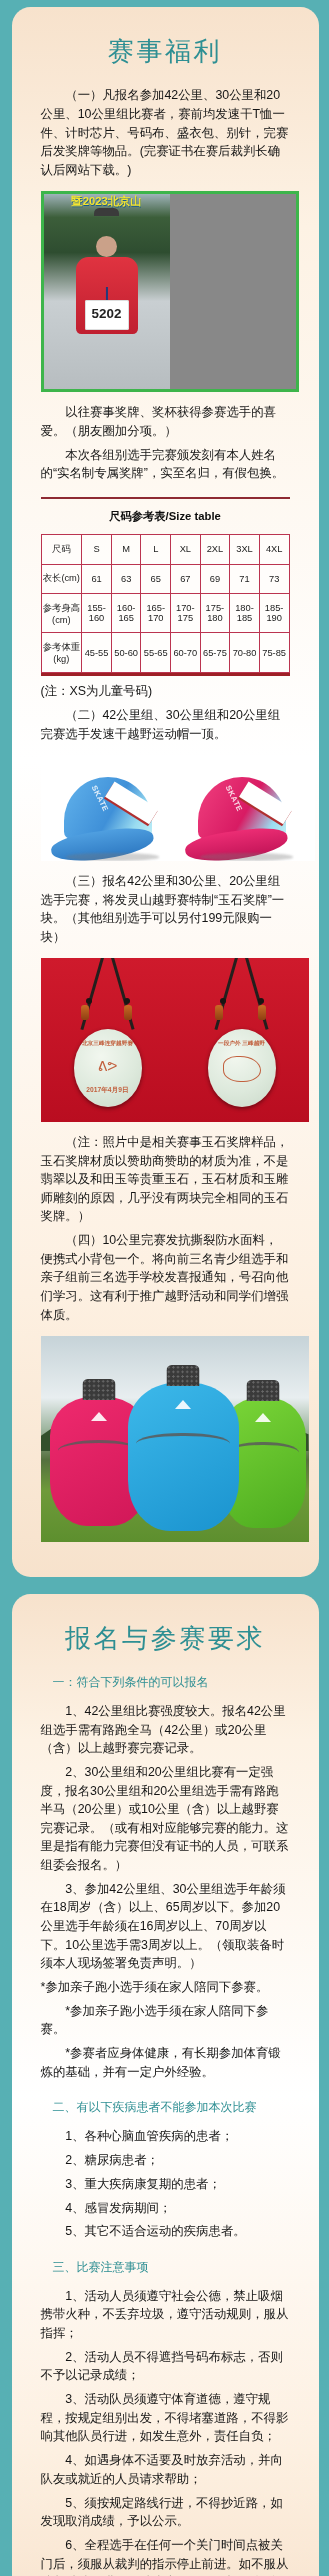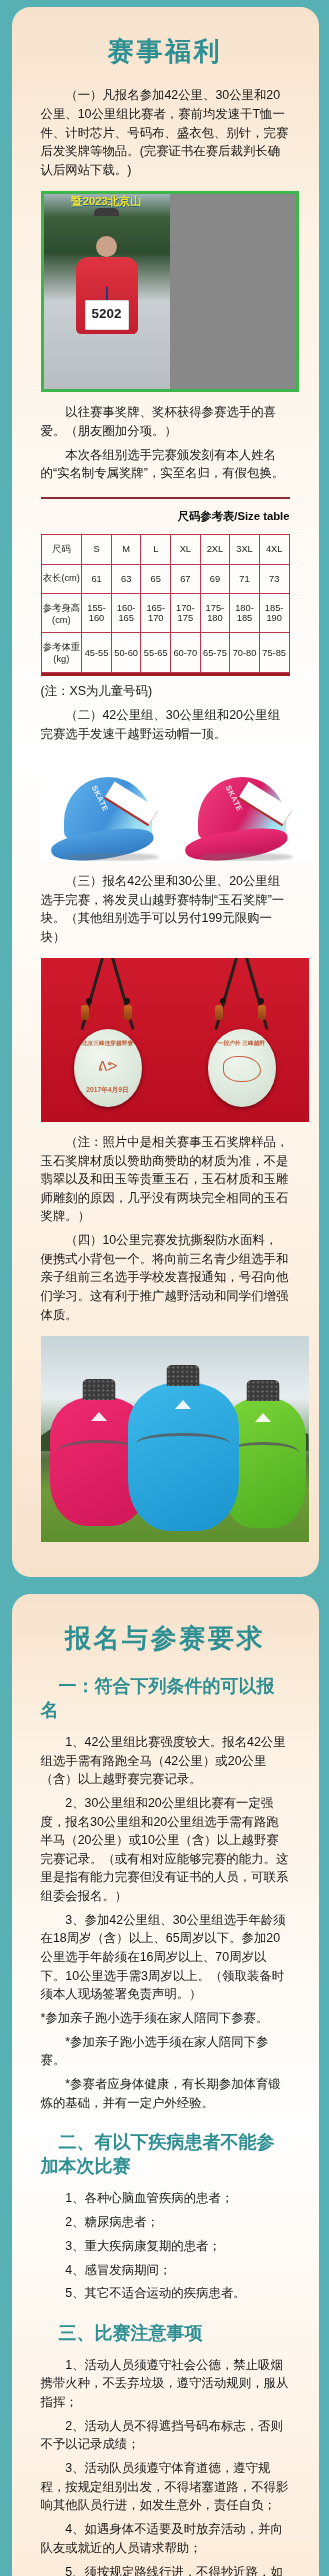--- a/index.html
+++ b/index.html
@@ -2,24 +2,24 @@
 <html style="font-size:8.2px"><head>
 <meta charset="utf-8">
 <style>
   html,body{margin:0;padding:0;background:#57b0b4;}
   body{font-family:"Liberation Sans","DejaVu Sans",sans-serif;color:#111;}
   .page{position:relative;width:330px;height:3974px;margin:0 auto;background:#57b0b4;overflow:hidden;}
   .card{position:relative;z-index:2;width:307px;margin:0 auto 17.5px auto;border-radius:18.5px;
         background:linear-gradient(180deg,#f7e2cc 0%,#fdf2e4 14%,#ffffff 48%,#fdf0e1 82%,#f7e2cc 100%);
         padding:19.6px 29px 24px 29px;box-sizing:border-box;}
   .card:first-child{margin-top:7.2px;}
-  .card-title{margin:7.2px 0 17.5px 0;text-align:center;font-size:26px;font-weight:700;color:#2e8f93;letter-spacing:2.6px;}
+  .card-title{margin:7.2px 0 17.5px 0;text-align:center;font-size:26px;font-weight:400;color:#2e8f93;letter-spacing:2.6px;}
   .body{margin:0 0 5.2px 0;font-size:12.4px;line-height:1.5;color:#151515;}
   .ind{text-indent:2em;}
-  .sub-head{margin:17.5px 0 11.3px 0;font-size:18px;font-weight:700;color:#2e8f93;text-indent:1em;}
+  .sub-head{margin:17.5px 0 11.3px 0;font-size:12px;font-weight:400;color:#2e8f93;text-indent:1em;}
 
   
   .photo{position:relative;overflow:hidden;margin:11.3px auto;}
   
   .runners{width:252px;height:195px;border:3.6px solid #3db54b;display:flex;background:#888;gap:24px;}
   .r-pane{position:relative;width:50%;height:100%;overflow:hidden;}
   .r-left{background:linear-gradient(180deg,#9fb3b9 0%,#3c5e3a 12%,#2e4d30 30%,#c9cfd2 55%,#b7bdc0 100%);}
   .r-right{background:linear-gradient(180deg,#1b6fb5 0%,#2f86c9 18%,#e890b4 34%,#f3c3d4 52%,#7ec8d8 68%,#c23a4c 86%,#a92133 100%);}
   .r-banner{position:absolute;top:1px;left:0;right:0;text-align:center;font-weight:800;font-size:11.3px;color:#f4e431;text-shadow:0.5px 0.5px 0 #155a8a;line-height:1.2;}
   .figure{position:absolute;left:50%;transform:translateX(-50%);}
@@ -63,21 +63,21 @@
   .bp-handle{position:absolute;left:50%;transform:translateX(-50%);top:-17.5px;width:33px;height:20.6px;background:#3a3a3a;border-radius:5.2px 5.2px 0 0;
              background-image:radial-gradient(circle,#666 1px,transparent 1px);background-size:4.6px 4.6px;}
   .bp-zip{position:absolute;left:8%;top:34%;width:84%;height:18.5px;border-top:3.6px solid rgba(90,90,90,.85);border-radius:50%;}
   .bp-logo{position:absolute;left:50%;transform:translateX(-50%);top:12%;width:0;height:0;border-left:8.2px solid transparent;border-right:8.2px solid transparent;border-bottom:9.3px solid rgba(255,255,255,.9);}
   .bp-pink{left:9.3px;top:61px;width:98px;height:129px;background:linear-gradient(150deg,#ef2a6e,#d01757);}
   .bp-blue{left:87px;top:47px;width:111px;height:148px;background:linear-gradient(150deg,#3db9ea,#1a93cf);z-index:3;}
   .bp-green{left:180px;top:62px;width:85px;height:130px;background:linear-gradient(150deg,#7bd638,#4cab1f);}
   
   .size-block{margin-top:14.4px;}
   .rule-top{height:1.5px;background:#8e2a33;margin-bottom:10.3px;}
-  .st-title{text-align:right;font-weight:800;font-size:11.3px;margin-bottom:10.3px;color:#0d0d0d;}
+  .st-title{text-align:center;font-weight:800;font-size:11.3px;margin-bottom:10.3px;color:#0d0d0d;}
   table.size-table{width:100%;border-collapse:collapse;background:rgba(255,255,255,.55);}
   table.size-table td{border:1px solid #bb3450;text-align:center;font-size:9.3px;padding:7.7px 1px;color:#222;}
   table.size-table tr td:first-child{font-size:9.3px;}
   .rule-bottom{height:3.6px;background:#9e1f26;margin-top:0;}
 </style>
 </head>
 <body>
 
 <div class="page">
 

